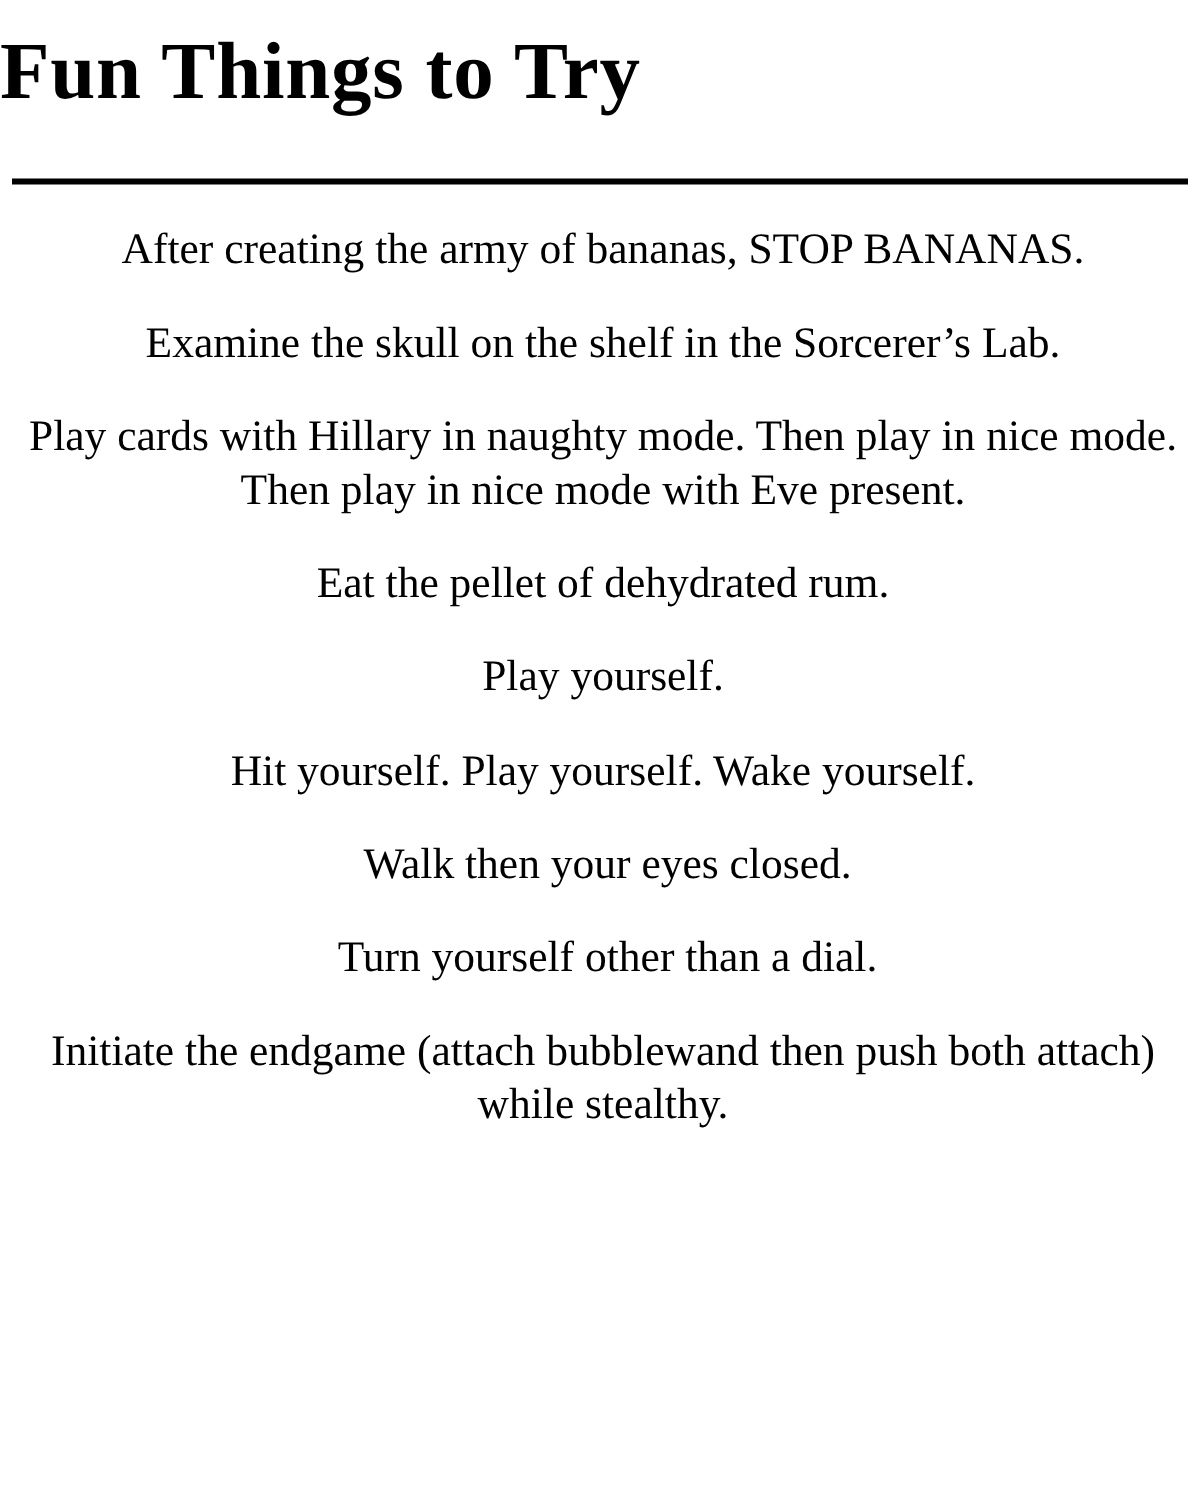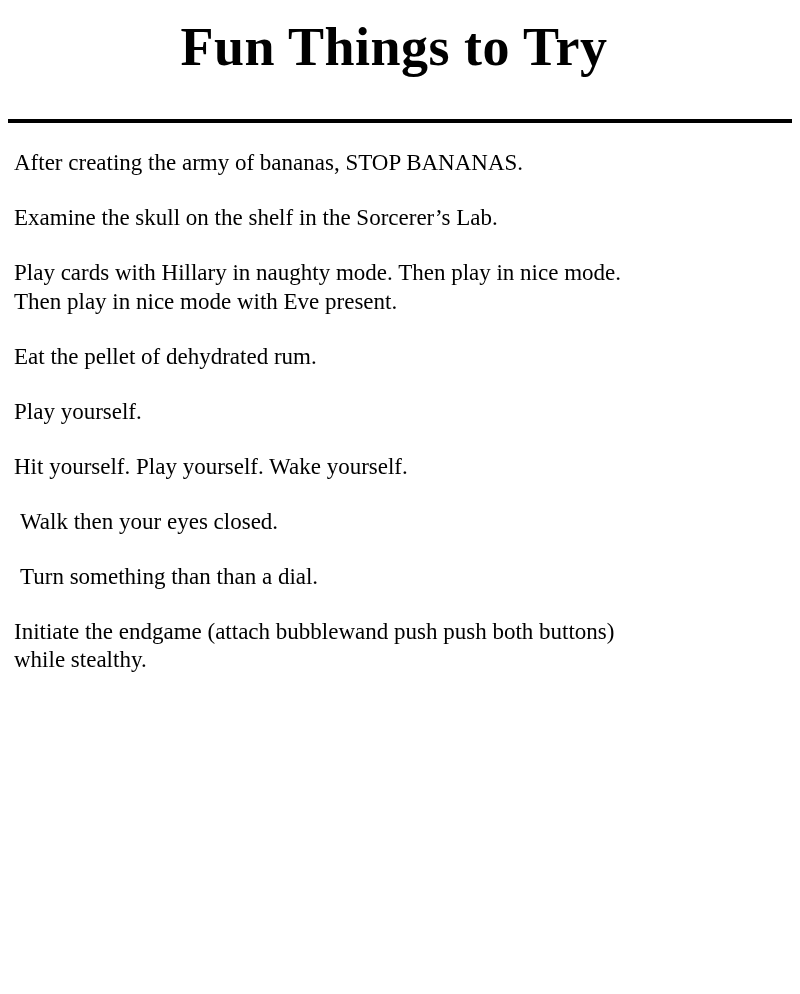--- a/index.html
+++ b/index.html
@@ -15,45 +15,45 @@
     overflow: hidden;
   }
   .page {
     width: 800px;
     height: 994px;
     box-sizing: border-box;
     padding: 0;
     position: relative;
   }
   .title {
-    text-align: center;
+    text-align: left;
     font-family: "Liberation Serif", "DejaVu Serif", serif;
     font-weight: bold;
     font-size: 54px;
     letter-spacing: 0.5px;
     margin: 18px 12px 0 0;
     padding: 0;
     line-height: 1.1;
   }
   .rule {
     border: none;
     border-top: 4px solid #000000;
     margin: 42px 8px 0 8px;
     height: 0;
   }
   .body-list {
     margin: 0;
     padding: 26px 10px 0 14px;
     list-style: none;
   }
   .entry {
-    font-size: 23px;
+    font-size: 29px;
     line-height: 1.22;
     margin: 0 0 27px 0;
-    text-align: left;
+    text-align: center;
     white-space: pre-line;
   }
   .entry.indent {
     padding-left: 6px;
   }
 </style>
 </head>
 <body>
 
 <div class="page">
@@ -64,18 +64,18 @@
 
   <div class="body-list">
     <p class="entry">After creating the army of bananas, STOP BANANAS.</p>
     <p class="entry">Examine the skull on the shelf in the Sorcerer’s Lab.</p>
     <p class="entry">Play cards with Hillary in naughty mode. Then play in nice mode.
 Then play in nice mode with Eve present.</p>
     <p class="entry">Eat the pellet of dehydrated rum.</p>
     <p class="entry">Play yourself.</p>
     <p class="entry">Hit yourself. Play yourself. Wake yourself.</p>
     <p class="entry indent">Walk then your eyes closed.</p>
-    <p class="entry indent">Turn something than than a dial.</p>
-    <p class="entry">Initiate the endgame (attach bubblewand push push both buttons)
+    <p class="entry indent">Turn yourself other than a dial.</p>
+    <p class="entry">Initiate the endgame (attach bubblewand then push both attach)
 while stealthy.</p>
   </div>
 
 </div>
 
 </body></html>

